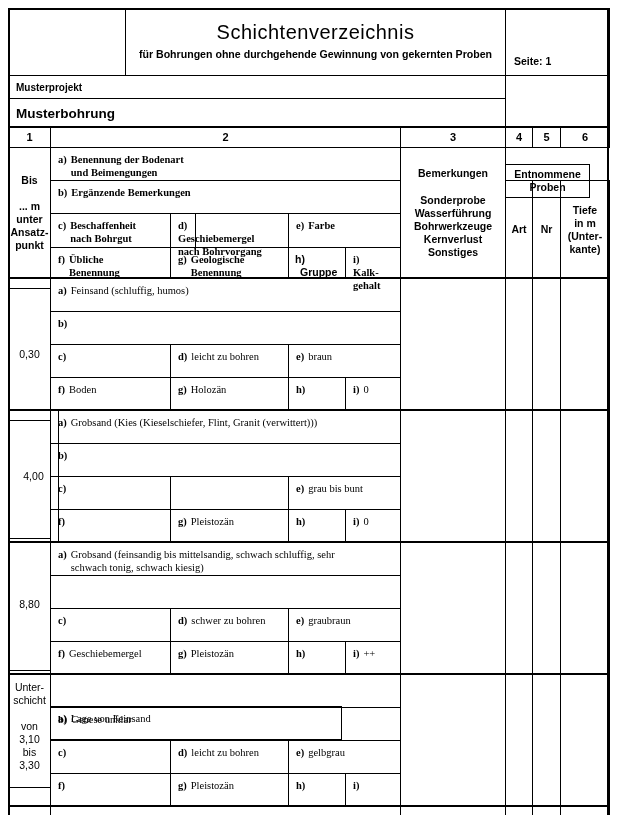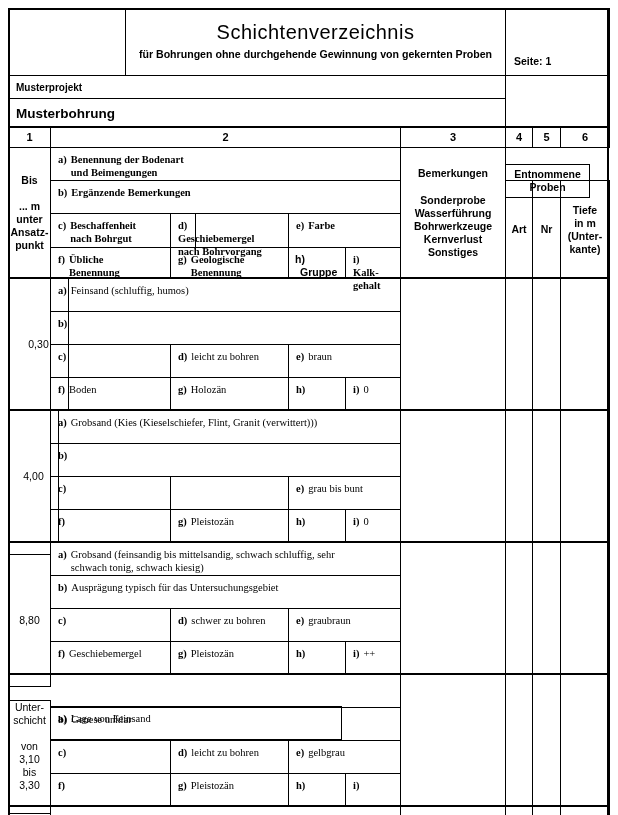--- a/index.html
+++ b/index.html
@@ -112,21 +112,21 @@
 
   <div class="c cc b pre" style="left:505px;top:164px;width:85px;height:34px">Entnommene
 Proben</div>
   <div class="c cc b" style="left:505px;top:180px;width:28px;height:99px">Art</div>
   <div class="c cc b" style="left:532px;top:180px;width:29px;height:99px">Nr</div>
   <div class="c cc b pre" style="left:560px;top:180px;width:50px;height:99px">Tiefe
 in m
 (Unter-
 kante)</div>
 
-  <div class="c cc" style="left:8px;top:278px;width:61px;height:133px">0,30</div>
+  <div class="c cc" style="left:8px;top:288px;width:43px;height:133px">0,30</div>
   <div class="c pad" style="left:50px;top:278px;width:351px;height:34px"><span class="pfx">a)</span><span class="ib">Feinsand (schluffig, humos)</span></div>
   <div class="c pad" style="left:50px;top:311px;width:351px;height:34px"><span class="pfx">b)</span><span class="ib"></span></div>
   <div class="c pad" style="left:50px;top:344px;width:121px;height:34px"><span class="pfx">c)</span><span class="ib"></span></div>
   <div class="c pad" style="left:170px;top:344px;width:119px;height:34px"><span class="pfx">d)</span><span class="ib">leicht zu bohren</span></div>
   <div class="c pad" style="left:288px;top:344px;width:113px;height:34px"><span class="pfx">e)</span><span class="ib">braun</span></div>
   <div class="c pad" style="left:50px;top:377px;width:121px;height:34px"><span class="pfx">f)</span><span class="ib">Boden</span></div>
   <div class="c pad" style="left:170px;top:377px;width:119px;height:34px"><span class="pfx">g)</span><span class="ib">Holozän</span></div>
   <div class="c pad" style="left:288px;top:377px;width:58px;height:34px"><span class="pfx">h)</span><span class="ib"></span></div>
   <div class="c pad" style="left:345px;top:377px;width:56px;height:34px"><span class="pfx">i)</span><span class="ib">0</span></div>
   <div class="c" style="left:400px;top:278px;width:106px;height:133px"></div>
@@ -141,37 +141,36 @@
   <div class="c pad" style="left:288px;top:476px;width:113px;height:34px"><span class="pfx">e)</span><span class="ib">grau bis bunt</span></div>
   <div class="c pad" style="left:50px;top:509px;width:121px;height:34px"><span class="pfx">f)</span><span class="ib"></span></div>
   <div class="c pad" style="left:170px;top:509px;width:119px;height:34px"><span class="pfx">g)</span><span class="ib">Pleistozän</span></div>
   <div class="c pad" style="left:288px;top:509px;width:58px;height:34px"><span class="pfx">h)</span><span class="ib"></span></div>
   <div class="c pad" style="left:345px;top:509px;width:56px;height:34px"><span class="pfx">i)</span><span class="ib">0</span></div>
   <div class="c" style="left:400px;top:410px;width:106px;height:133px"></div>
   <div class="c" style="left:505px;top:410px;width:28px;height:133px"></div>
   <div class="c" style="left:532px;top:410px;width:29px;height:133px"></div>
   <div class="c" style="left:560px;top:410px;width:50px;height:133px"></div>
 
-  <div class="c cc" style="left:8px;top:554px;width:43px;height:133px">8,80</div>
+  <div class="c cc" style="left:8px;top:538px;width:43px;height:133px">8,80</div>
   <div class="c pad" style="left:50px;top:542px;width:351px;height:34px"><span class="pfx">a)</span><span class="ib">Grobsand (feinsandig bis mittelsandig, schwach schluffig, sehr
 schwach tonig, schwach kiesig)</span></div>
-  <div class="c pad" style="left:50px;top:575px;width:351px;height:34px"><span class="pfx">b)</span><span class="ib">Ausprägung typisch für das Untersuchungsgebiet</span></div>
   <div class="c pad" style="left:50px;top:608px;width:121px;height:34px"><span class="pfx">c)</span><span class="ib"></span></div>
   <div class="c pad" style="left:170px;top:608px;width:119px;height:34px"><span class="pfx">d)</span><span class="ib">schwer zu bohren</span></div>
   <div class="c pad" style="left:288px;top:608px;width:113px;height:34px"><span class="pfx">e)</span><span class="ib">graubraun</span></div>
   <div class="c pad" style="left:50px;top:641px;width:121px;height:34px"><span class="pfx">f)</span><span class="ib">Geschiebemergel</span></div>
   <div class="c pad" style="left:170px;top:641px;width:119px;height:34px"><span class="pfx">g)</span><span class="ib">Pleistozän</span></div>
   <div class="c pad" style="left:288px;top:641px;width:58px;height:34px"><span class="pfx">h)</span><span class="ib"></span></div>
   <div class="c pad" style="left:345px;top:641px;width:56px;height:34px"><span class="pfx">i)</span><span class="ib">++</span></div>
   <div class="c" style="left:400px;top:542px;width:106px;height:133px"></div>
   <div class="c" style="left:505px;top:542px;width:28px;height:133px"></div>
   <div class="c" style="left:532px;top:542px;width:29px;height:133px"></div>
   <div class="c" style="left:560px;top:542px;width:50px;height:133px"></div>
 
-  <div class="c pre" style="left:8px;top:700px;width:43px;height:114px;text-align:center;">Unter-
+  <div class="c pre" style="left:8px;top:674px;width:43px;height:114px;text-align:center;padding-top:6px">Unter-
 schicht
 
 von
 3,10
 bis
 3,30</div>
   <div class="c pad" style="left:50px;top:706px;width:292px;height:34px"><span class="pfx">a)</span><span class="ib">Lage von Feinsand</span></div>
   <div class="c pad" style="left:50px;top:707px;width:351px;height:34px"><span class="pfx">b)</span><span class="ib">Genese unklar</span></div>
   <div class="c pad" style="left:50px;top:740px;width:121px;height:34px"><span class="pfx">c)</span><span class="ib"></span></div>
   <div class="c pad" style="left:170px;top:740px;width:119px;height:34px"><span class="pfx">d)</span><span class="ib">leicht zu bohren</span></div>

